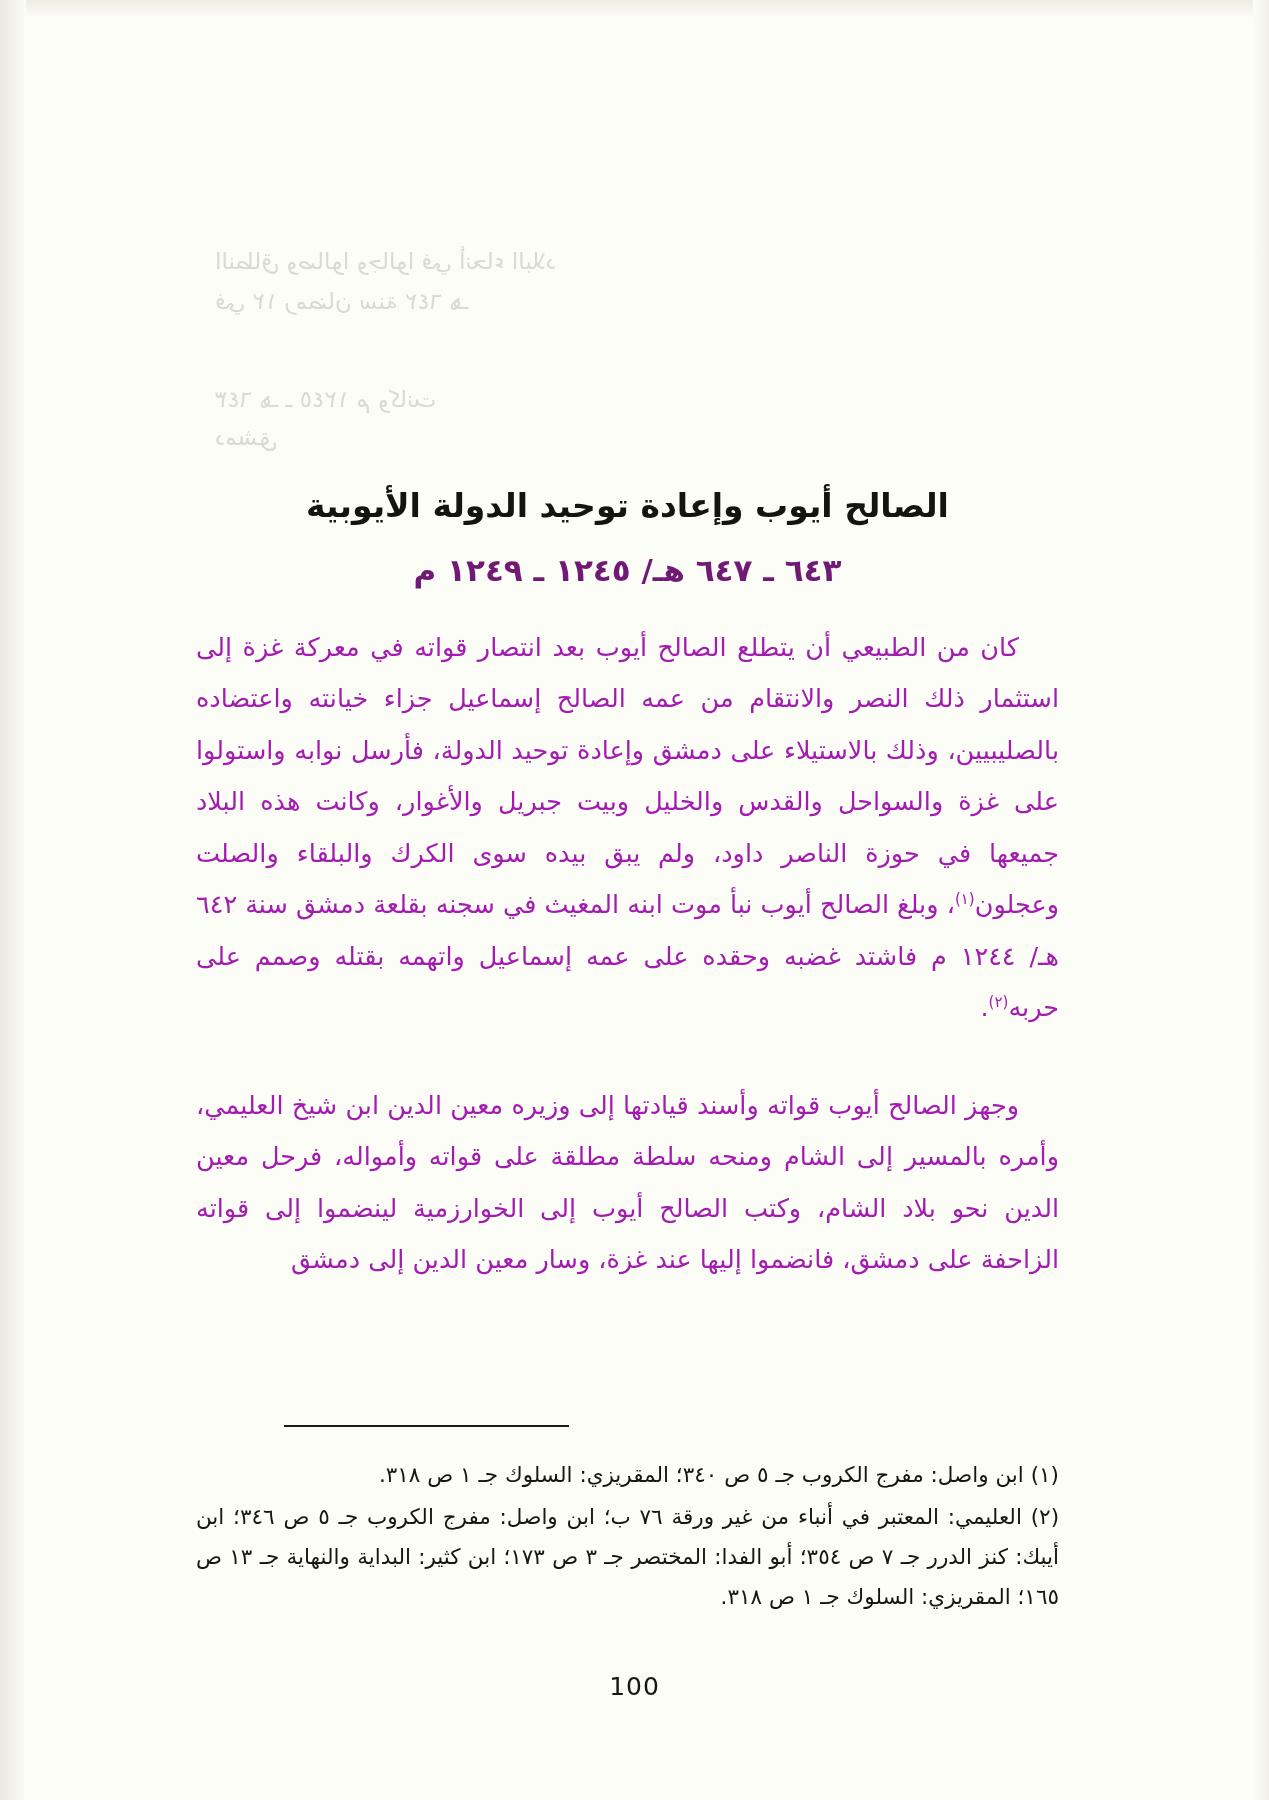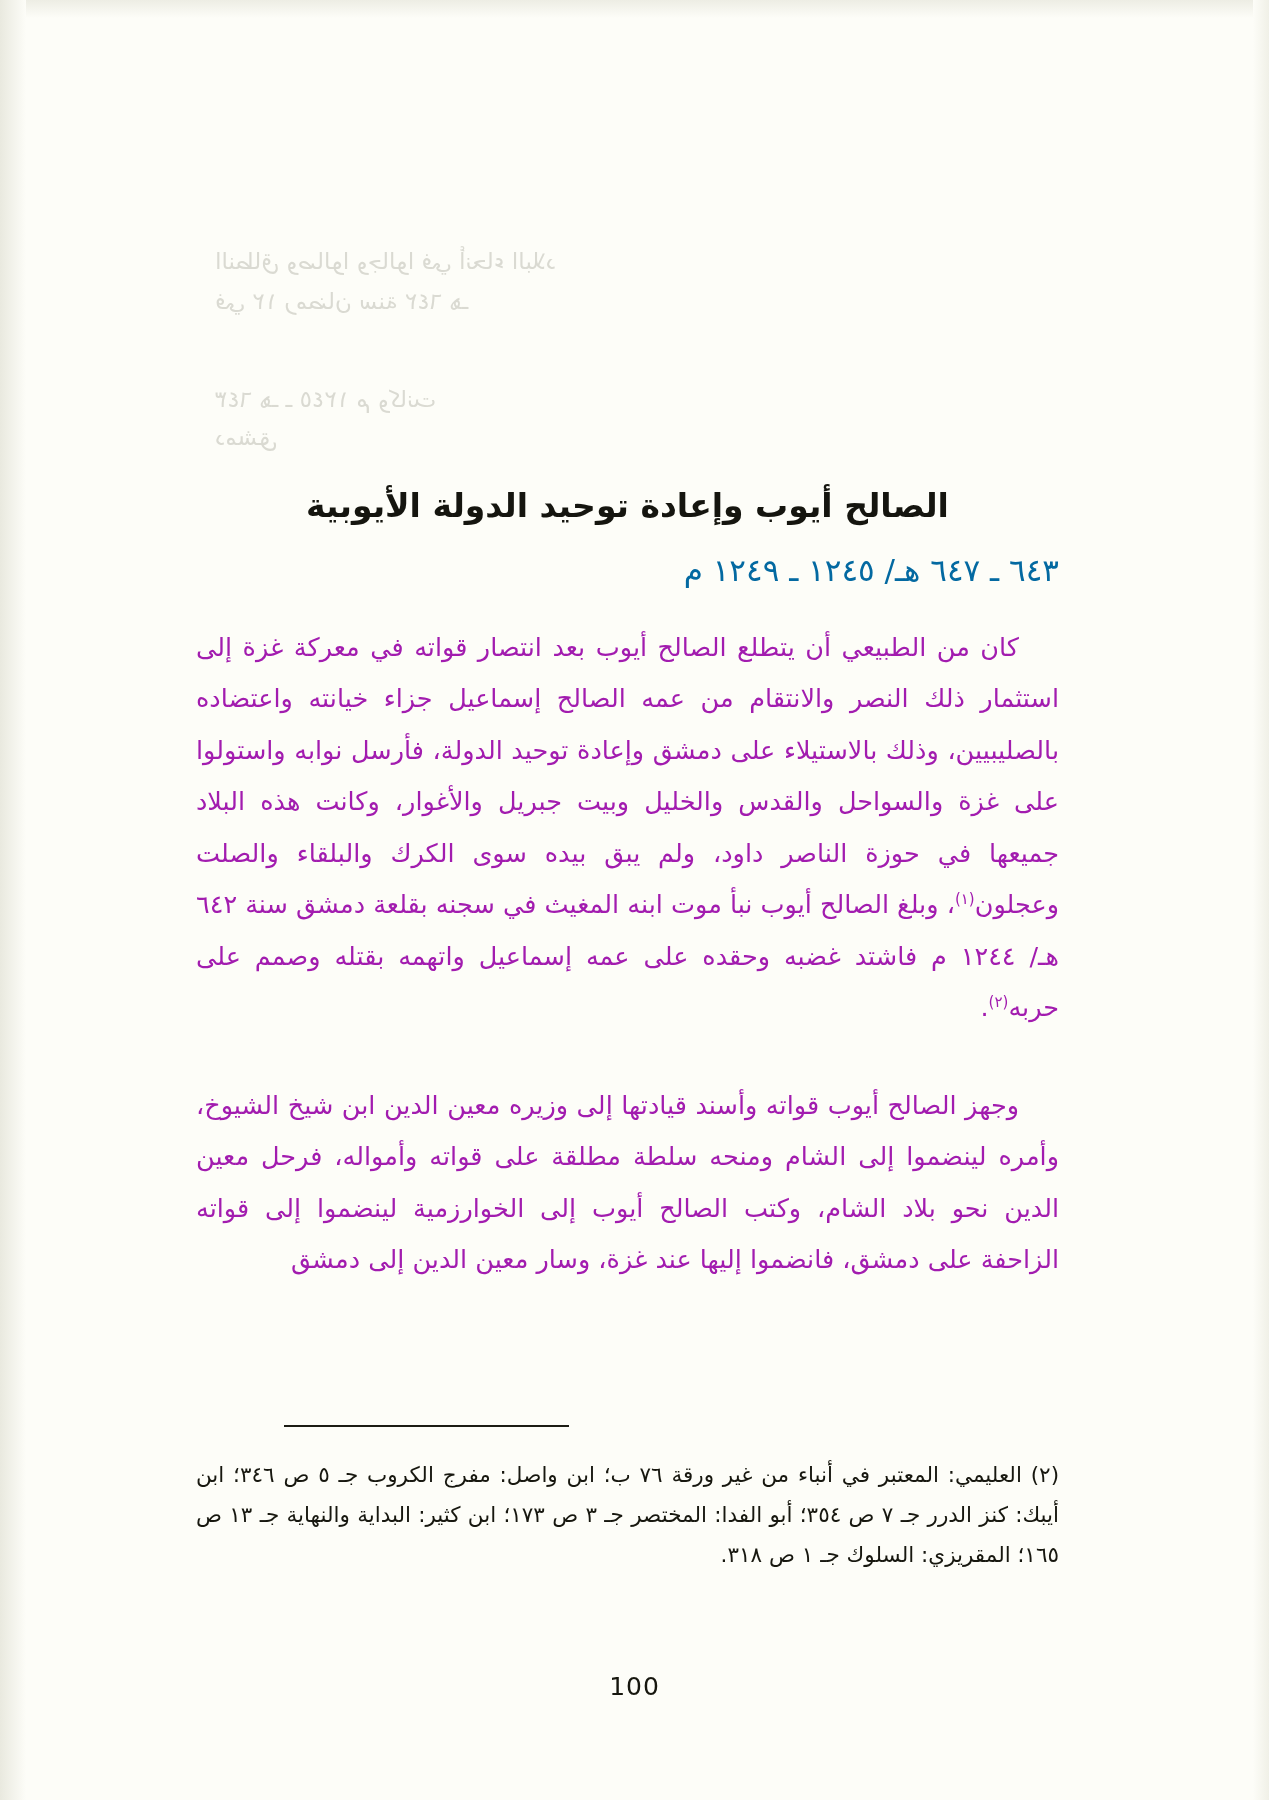--- a/index.html
+++ b/index.html
@@ -43,24 +43,24 @@
   .doc-title {
     margin-top: 470px;
     text-align: center;
     font-size: 33px;
     font-weight: bold;
     color: #15150f;
     line-height: 1.45;
     letter-spacing: 0px;
   }
   .doc-subtitle {
-    text-align: right;
+    text-align: center;
     font-size: 31px;
-    font-weight: normal;
-    color: #0369a1;
+    font-weight: bold;
+    color: #701a75;
     margin-top: 10px;
     letter-spacing: 1px;
   }
 
   .para {
     margin-top: 34px;
     font-size: 25.5px;
     line-height: 2.02;
     text-align: justify;
     text-align-last: right;
@@ -142,25 +142,26 @@
   <div class="ghost g3">٦٤٣ هـ ـ ١٢٤٥ م وكانت</div>
   <div class="ghost g4">دمشق</div>
 
   <div class="content">
 
     <h1 class="doc-title">الصالح أيوب وإعادة توحيد الدولة الأيوبية</h1>
     <div class="doc-subtitle">٦٤٣ ـ ٦٤٧ هـ/ ١٢٤٥ ـ ١٢٤٩ م</div>
 
     <p class="para first"><span class="indent"></span><span>كان من الطبيعي أن يتطلع الصالح أيوب بعد انتصار قواته في معركة غزة إلى استثمار ذلك النصر والانتقام من عمه الصالح إسماعيل جزاء خيانته واعتضاده بالصليبيين، وذلك بالاستيلاء على دمشق وإعادة توحيد الدولة، فأرسل نوابه واستولوا على غزة والسواحل والقدس والخليل وبيت جبريل والأغوار، وكانت هذه البلاد جميعها في حوزة الناصر داود، ولم يبق بيده سوى الكرك والبلقاء والصلت وعجلون</span><sup class="fn">(١)</sup><span>، وبلغ الصالح أيوب نبأ موت ابنه المغيث في سجنه بقلعة دمشق سنة ٦٤٢ هـ/ ١٢٤٤ م فاشتد غضبه وحقده على عمه إسماعيل واتهمه بقتله وصمم على حربه</span><sup class="fn">(٢)</sup><span>.</span></p>
 
-    <p class="para second"><span class="indent"></span><span>وجهز الصالح أيوب قواته وأسند قيادتها إلى وزيره معين الدين ابن شيخ الشيوخ، وأمره لينضموا إلى الشام ومنحه سلطة مطلقة على قواته وأمواله، فرحل معين الدين نحو بلاد الشام، وكتب الصالح أيوب إلى الخوارزمية لينضموا إلى قواته الزاحفة على دمشق، فانضموا إليها عند غزة، وسار معين الدين إلى دمشق</span></p>
+    <p class="para second"><span class="indent"></span><span>وجهز الصالح أيوب قواته وأسند قيادتها إلى وزيره معين الدين ابن شيخ العليمي، وأمره بالمسير إلى الشام ومنحه سلطة مطلقة على قواته وأمواله، فرحل معين الدين نحو بلاد الشام، وكتب الصالح أيوب إلى الخوارزمية لينضموا إلى قواته الزاحفة على دمشق، فانضموا إليها عند غزة، وسار معين الدين إلى دمشق</span></p>
 
   </div>
 
   <div class="footnote-rule"></div>
 
   <div class="footnotes">
+    <div class="fn-item">(١) ابن واصل: مفرج الكروب جـ ٥ ص ٣٤٠؛ المقريزي: السلوك جـ ١ ص ٣١٨.</div>
     <div class="fn-item">(٢) العليمي: المعتبر في أنباء من غير ورقة ٧٦ ب؛ ابن واصل: مفرج الكروب جـ ٥ ص ٣٤٦؛ ابن أيبك: كنز الدرر جـ ٧ ص ٣٥٤؛ أبو الفدا: المختصر جـ ٣ ص ١٧٣؛ ابن كثير: البداية والنهاية جـ ١٣ ص ١٦٥؛ المقريزي: السلوك جـ ١ ص ٣١٨.</div>
   </div>
 
   <div class="page-number">100</div>
 
 </div>
 
 </body></html>

